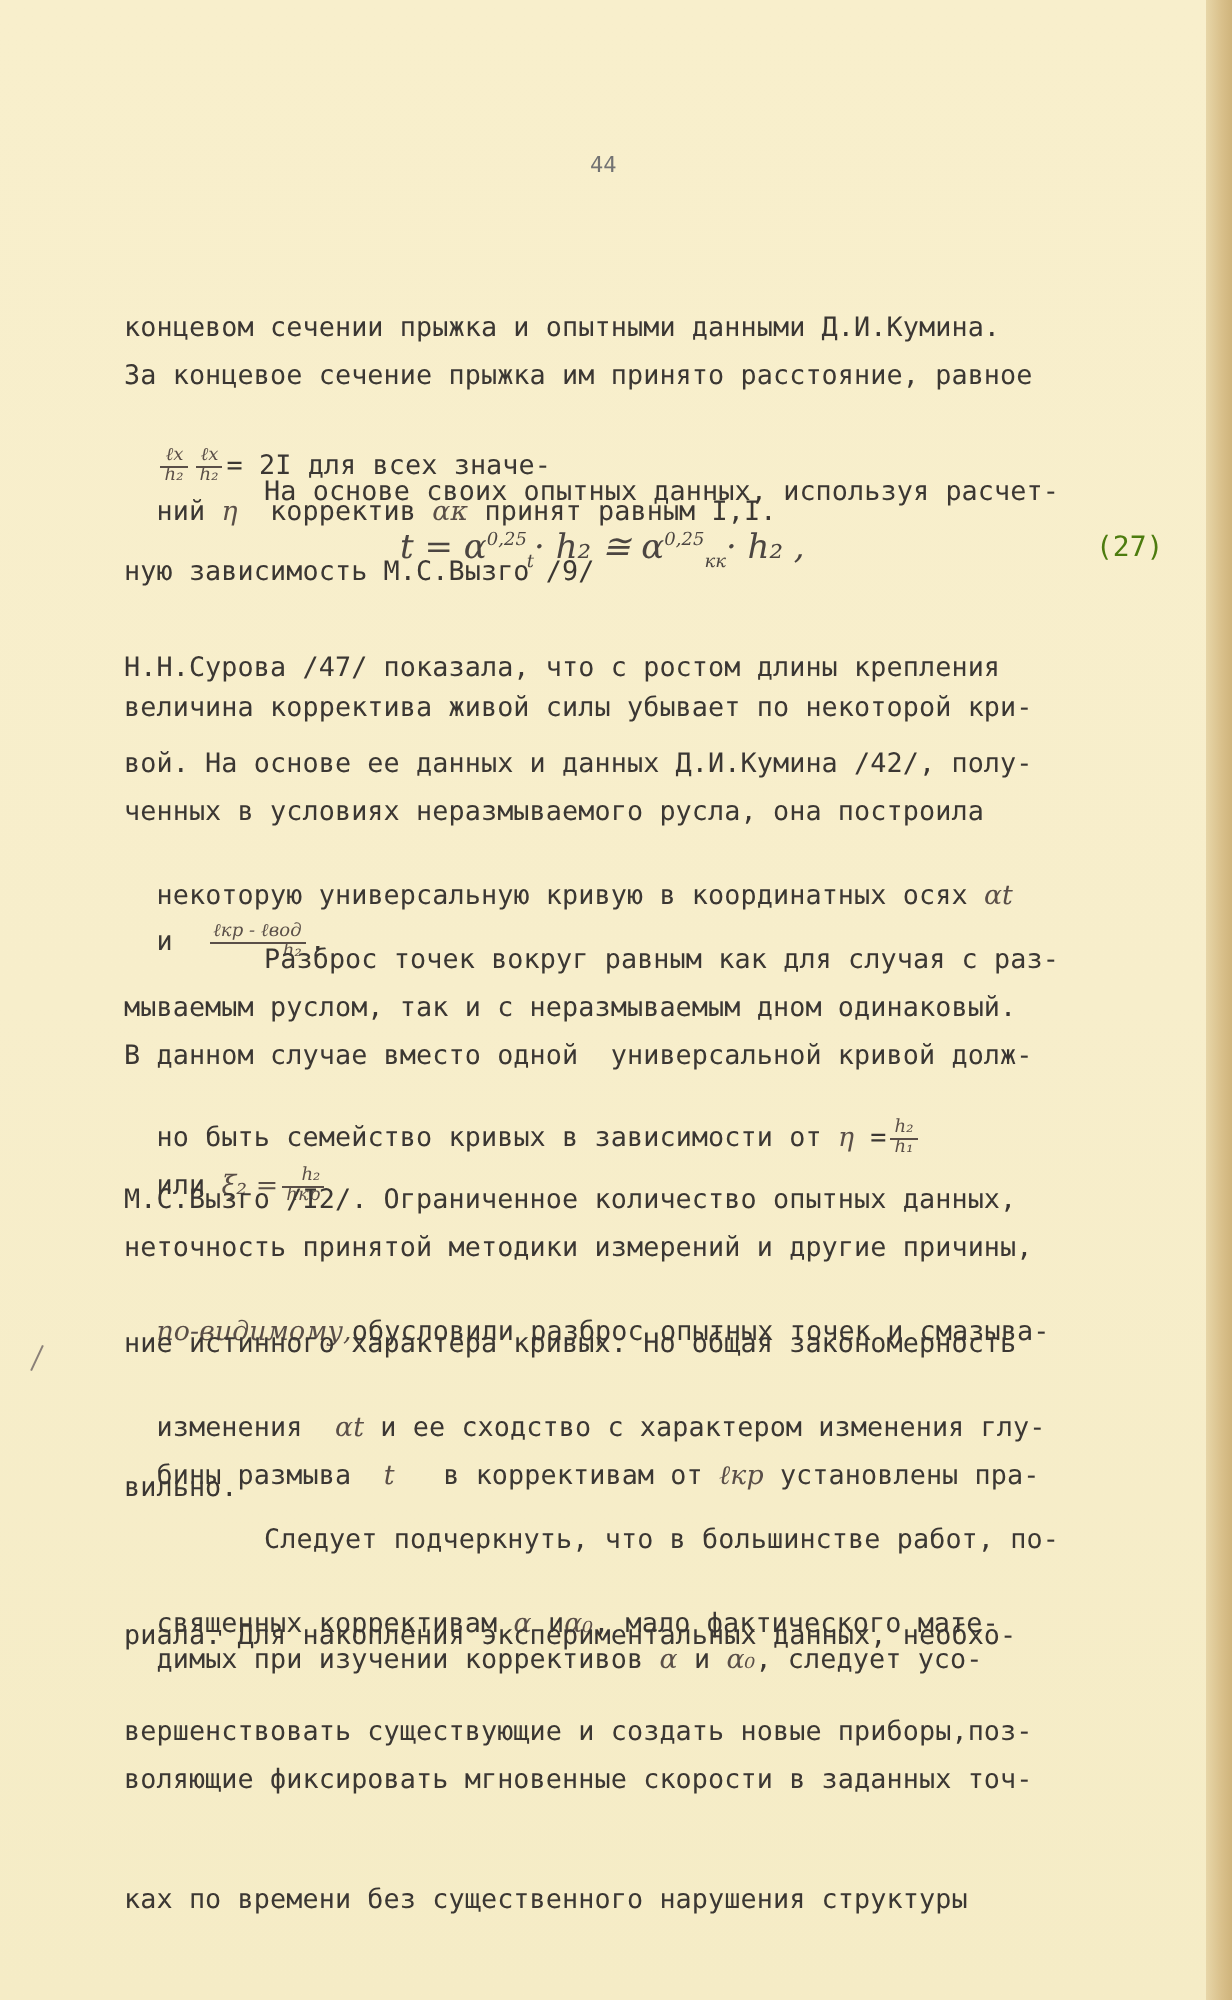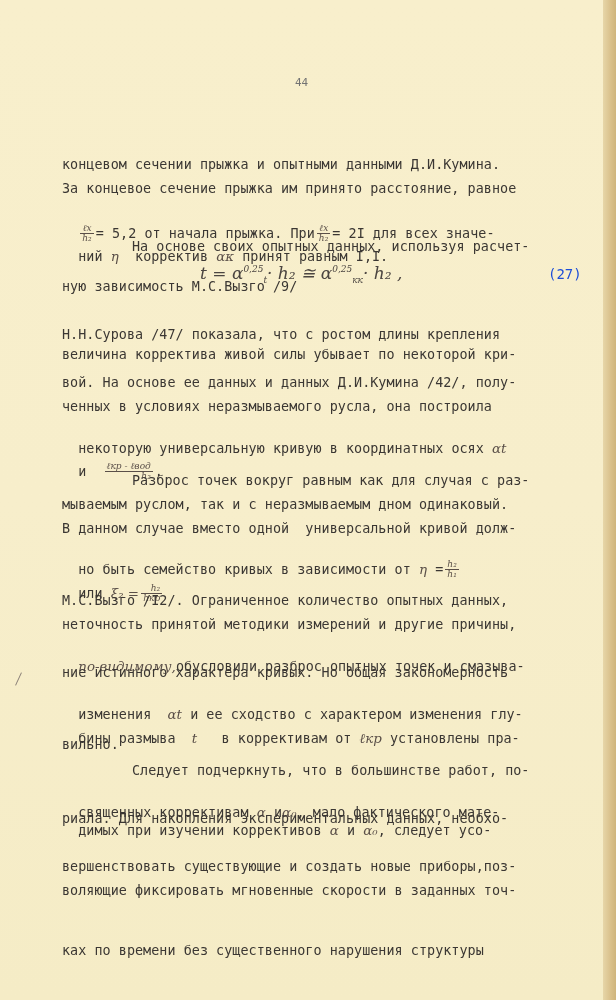--- a/index.html
+++ b/index.html
@@ -37,36 +37,36 @@
     font-family: "DejaVu Serif", serif; font-style: italic; font-size: 9px;
     line-height: 9px; color: #5a4f48; margin: 0 2px;
   }
   .frac .num { display: block; border-bottom: 1px solid #5a4f48; padding: 0 2px; }
   .frac .den { display: block; padding: 0 2px; }
   .formula {
     position: absolute; left: 200px; top: 263px;
     font-family: "DejaVu Serif", serif; font-style: italic; font-size: 17px; color: #4b4541;
   }
   .formula sup, .formula sub { font-size: 9px; }
-  .eq-num { position: absolute; left: 548px; top: 266px; font-size: 14px; color: #1d4ed8; }
+  .eq-num { position: absolute; left: 548px; top: 266px; font-size: 14px; color: #4d7c0f; }
   .margin-mark { position: absolute; left: 18px; top: 672px; width: 1px; height: 14px; background: #8a8078; transform: rotate(25deg); }
 </style>
 </head>
 <body>
 
 <div class="page"></div>
 <div class="edge"></div>
 
 <div class="page-number">44</div>
 
 <div class="line" style="top:124px">концевом сечении прыжка и опытными данными Д.И.Кумина.</div>
 <div class="line" style="top:148px">За концевое сечение прыжка им принято расстояние, равное</div>
 
 <div class="line" style="top:174px">
-  <span class="frac"><span class="num">ℓx</span><span class="den">h₂</span></span><span>= 5,2 от начала прыжка. При</span><span class="frac"><span class="num">ℓx</span><span class="den">h₂</span></span><span>= 2I для всех значе-</span>
+  <span class="frac"><span class="num">ℓx</span><span class="den">h₂</span></span><span class="frac"><span class="num">ℓx</span><span class="den">h₂</span></span><span>= 2I для всех значе-</span>
 </div>
 
 <div class="line" style="top:198px">
   <span>ний</span> <span class="hand">η</span>  <span>корректив</span> <span class="hand">ακ</span> <span>принят равным I,I.</span>
 </div>
 
 <div class="line" style="top:206px; left:132px">На основе своих опытных данных, используя расчет-</div>
 <div class="line" style="top:246px">ную зависимость М.С.Вызго /9/</div>
 
 <div class="formula">

